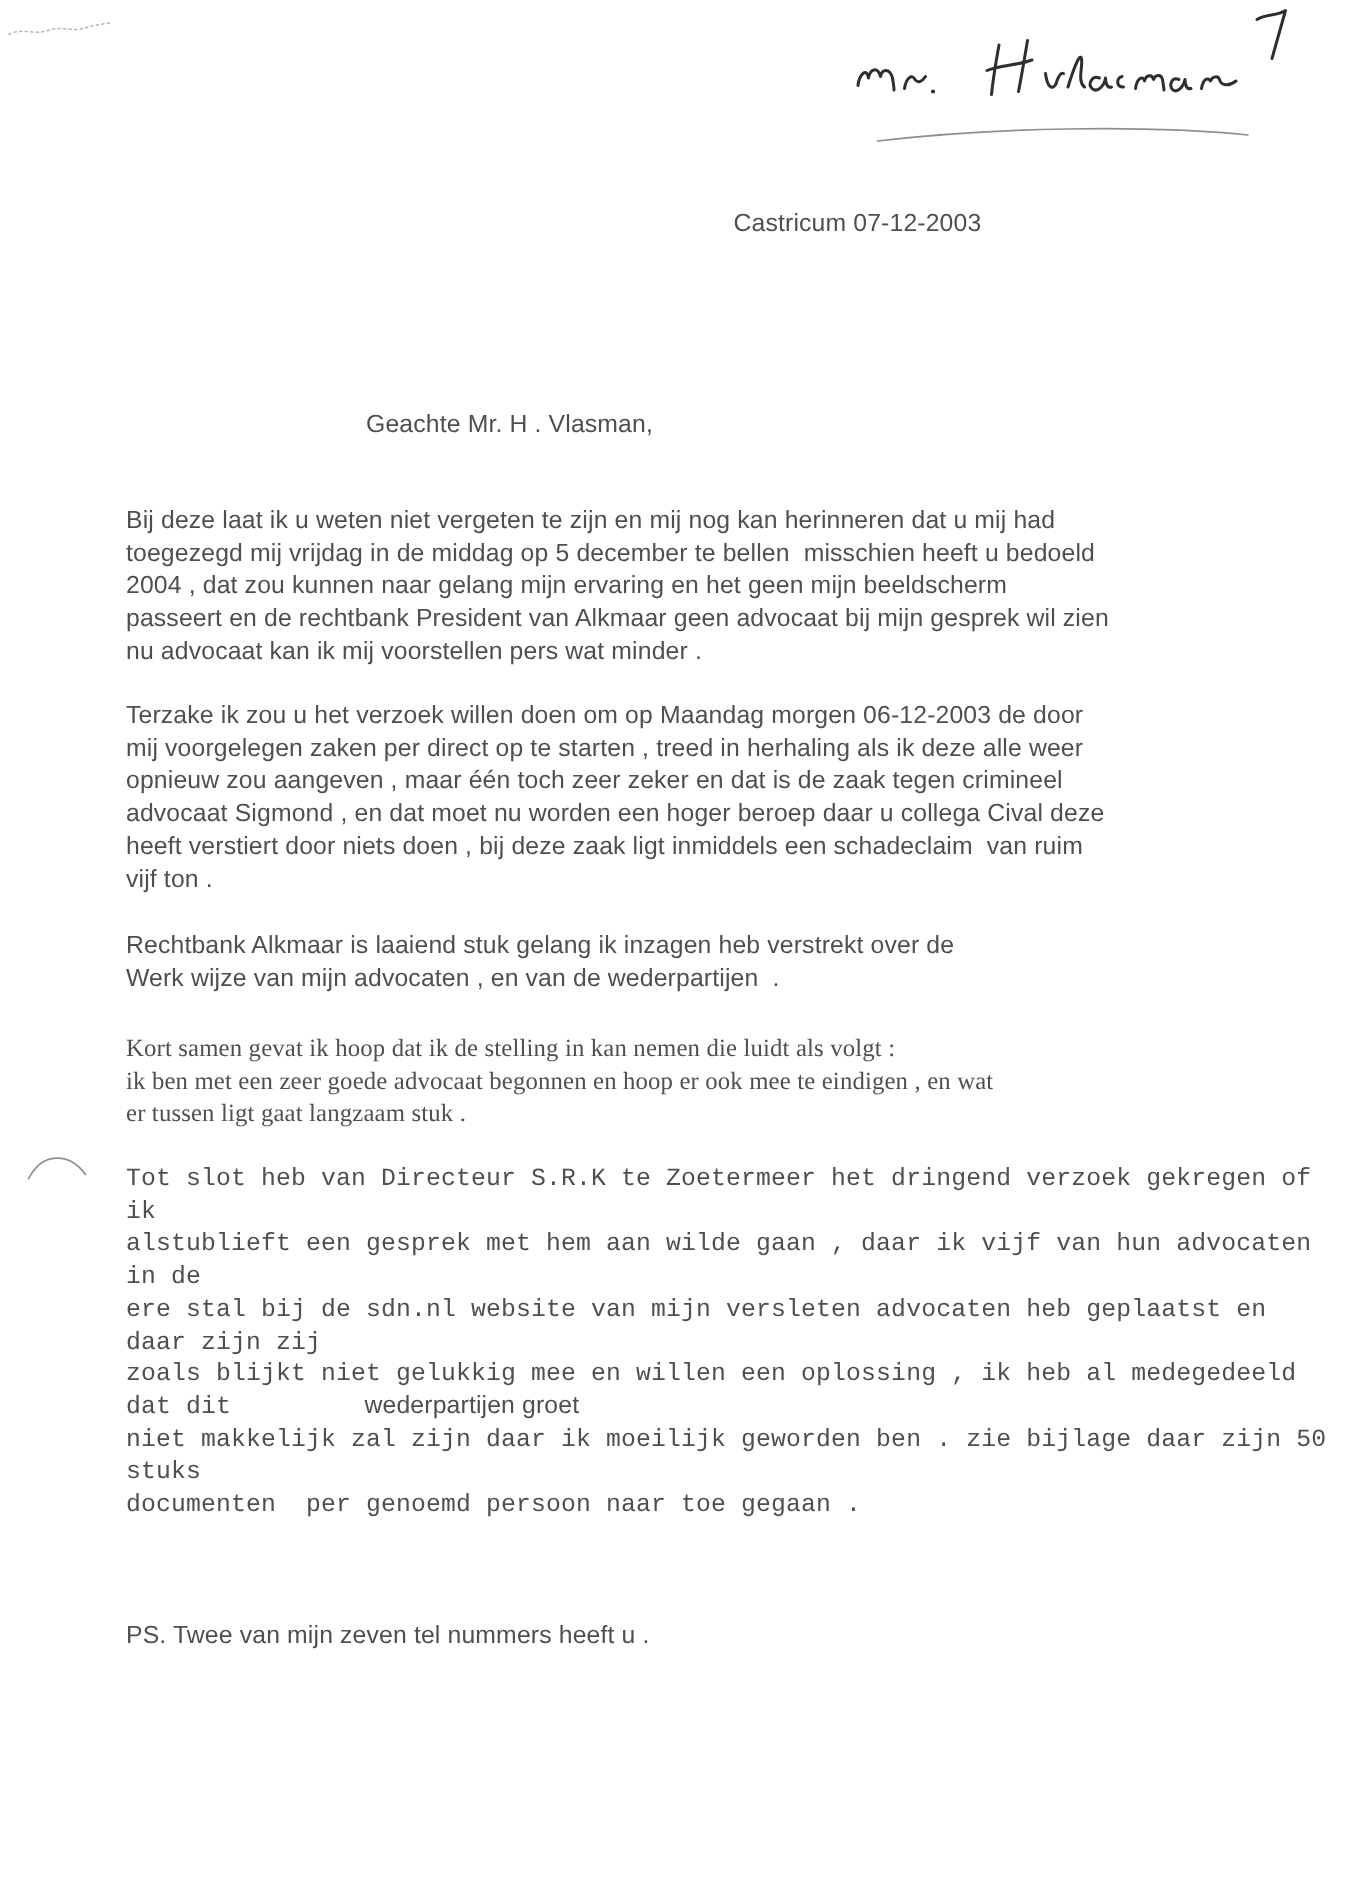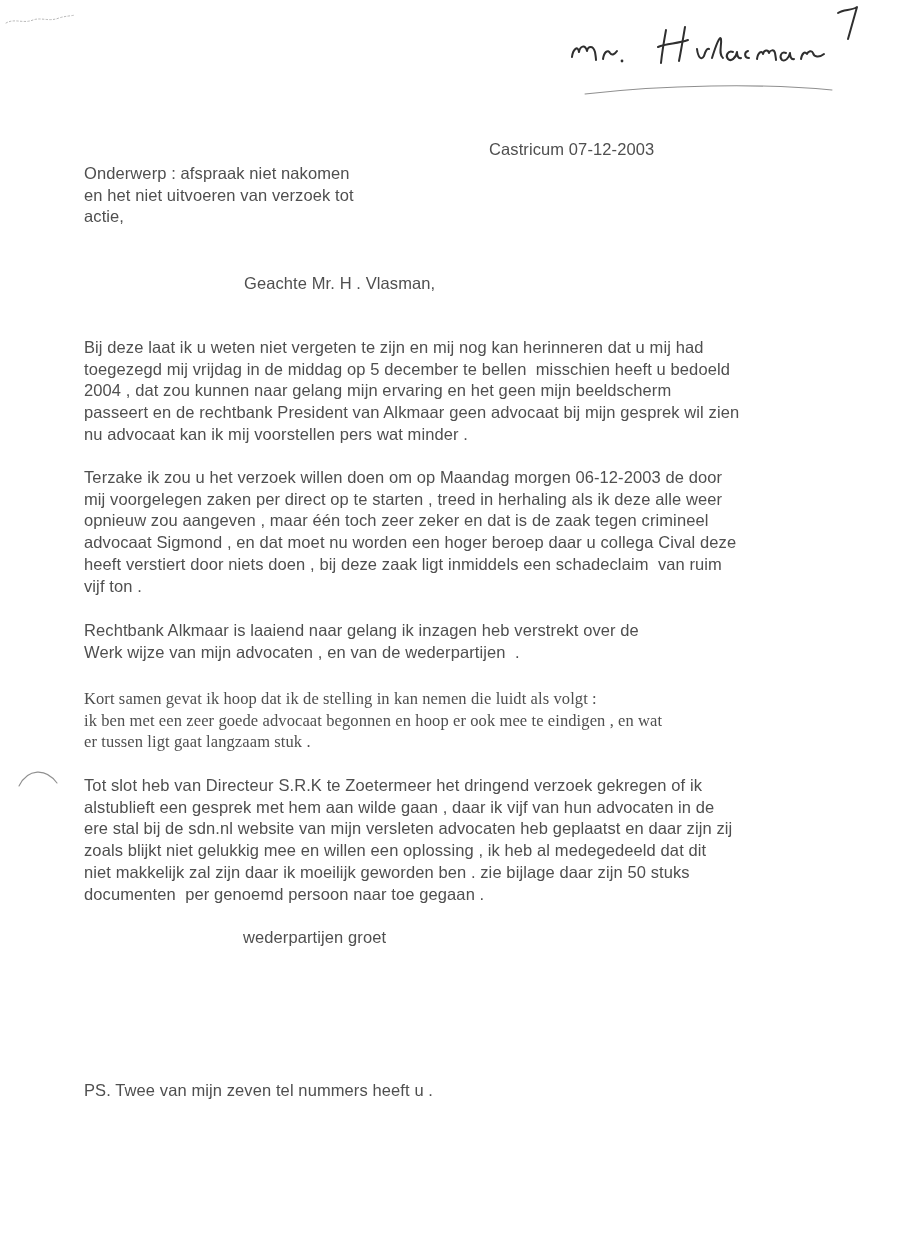--- a/index.html
+++ b/index.html
@@ -34,21 +34,21 @@
   }
   .salutation {
     left: 244px;
     top: 273px;
   }
   .para { left: 84px; width: 806px; }
   .para-1 { top: 337px; }
   .para-2 { top: 467px; }
   .para-3 { top: 620px; }
   .para-4 { top: 688px; font-family: Liberation Serif, serif; }
-  .para-5 { top: 775px; }
+  .para-5 { top: 775px; font-family: Liberation Mono, monospace; }
   .closing { left: 243px; top: 927px; }
   .signature-block { left: 84px; top: 972px; }
   .postscript { left: 84px; top: 1080px; }
   svg.mark { position: absolute; overflow: visible; }
   .hand-stroke {
     fill: none;
     stroke: #2f2f2f;
     stroke-width: 2;
     stroke-linecap: round;
     stroke-linejoin: round;
@@ -101,40 +101,37 @@
       <path class="hand-stroke" d="M234,53 C229,51 227,57 230,60 C233,62 237,58 238,53 C238,56 239,60 242,59"></path>
 
       <path class="hand-stroke" d="M249,59 C250,53 253,51 255,54 C256,51 260,50 261,53 C262,57 267,58 272,54"></path>
     </g>
     <path class="thin-stroke" d="M33,94 C110,85 210,83 280,90"></path>
     <path class="hand-stroke" d="M286,13 C292,9 299,11 305,7 L296,39" aria-label="7"></path>
   </svg>
 
   <div class="abs typed dateline">Castricum 07-12-2003</div>
 
-  <div class="abs typed subject-block">Onderwerp : afspraak niet nakomen
-en het niet uitvoeren van verzoek tot
-actie,</div>
 
   <div class="abs typed salutation">Geachte Mr. H . Vlasman,</div>
 
   <div class="abs typed para para-1">Bij deze laat ik u weten niet vergeten te zijn en mij nog kan herinneren dat u mij had
 toegezegd mij vrijdag in de middag op 5 december te bellen  misschien heeft u bedoeld
 2004 , dat zou kunnen naar gelang mijn ervaring en het geen mijn beeldscherm
 passeert en de rechtbank President van Alkmaar geen advocaat bij mijn gesprek wil zien
 nu advocaat kan ik mij voorstellen pers wat minder .</div>
 
   <div class="abs typed para para-2">Terzake ik zou u het verzoek willen doen om op Maandag morgen 06-12-2003 de door
 mij voorgelegen zaken per direct op te starten , treed in herhaling als ik deze alle weer
 opnieuw zou aangeven , maar één toch zeer zeker en dat is de zaak tegen crimineel
 advocaat Sigmond , en dat moet nu worden een hoger beroep daar u collega Cival deze
 heeft verstiert door niets doen , bij deze zaak ligt inmiddels een schadeclaim  van ruim
 vijf ton .</div>
 
-  <div class="abs typed para para-3">Rechtbank Alkmaar is laaiend naar gelang ik inzagen heb verstrekt over de
+  <div class="abs typed para para-3">Rechtbank Alkmaar is laaiend stuk gelang ik inzagen heb verstrekt over de
 Werk wijze van mijn advocaten , en van de wederpartijen  .</div>
 
   <div class="abs typed para para-4">Kort samen gevat ik hoop dat ik de stelling in kan nemen die luidt als volgt :
 ik ben met een zeer goede advocaat begonnen en hoop er ook mee te eindigen , en wat
 er tussen ligt gaat langzaam stuk .</div>
 
   <svg class="mark" style="left:16px; top:762px;" width="44" height="30" viewBox="0 0 44 30">
     <path class="thin-stroke" d="M3,24 C12,6 30,6 41,21"></path>
   </svg>
 

